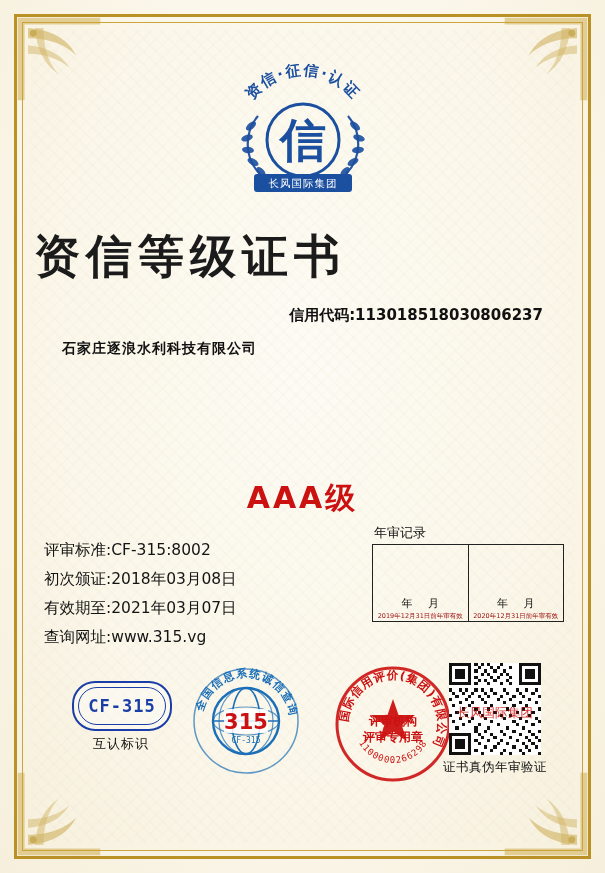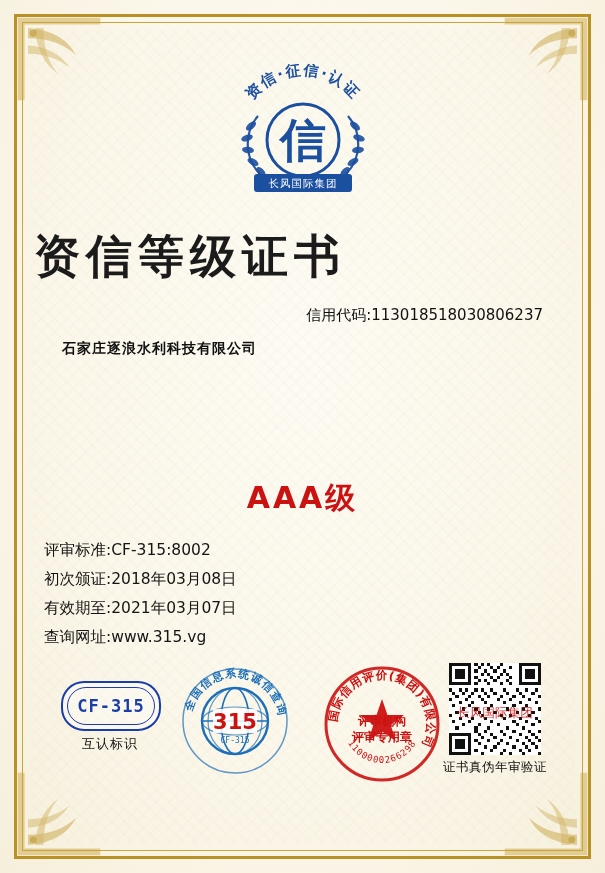--- a/index.html
+++ b/index.html
@@ -96,21 +96,21 @@
     letter-spacing: 6px;
     color: #1b1b1b;
   }
 
   .credit-code {
     position: absolute;
     top: 272px;
     right: 28px;
     font-family: "DejaVu Sans", "Liberation Sans", sans-serif;
     font-size: 15px;
-    font-weight: normal;
+    font-weight: bold;
     color: #111;
     letter-spacing: 0px;
   }
 
   .company-name {
     position: absolute;
     top: 306px;
     left: 28px;
     font-family: "DejaVu Sans", "Liberation Sans", sans-serif;
     font-size: 14px;
@@ -198,21 +198,21 @@
     color: #9a0d0d;
     letter-spacing: 0px;
     line-height: 8px;
     margin-top: 1px;
   }
 
   
   .seal-row {
     position: absolute;
     bottom: 42px;
-    left: 5px;
+    left: 16px;
     right: 0;
     height: 140px;
   }
 
   .cf315-badge {
     position: absolute;
     left: 22px;
     top: 24px;
     width: 96px;
     height: 46px;
@@ -365,20 +365,37 @@
 
     <div class="grade">AAA级</div>
 
     <div class="details">
       <div>评审标准:CF-315:8002</div>
       <div>初次颁证:2018年03月08日</div>
       <div>有效期至:2021年03月07日</div>
       <div>查询网址:www.315.vg</div>
     </div>
 
+    <div class="review-box">
+      <div class="review-title">年审记录</div>
+      <table class="review-table">
+        <tbody>
+            <tr>
+          <td>
+            <div class="rv-ym">年  月</div>
+            <div class="rv-note">2019年12月31日前年审有效</div>
+          </td>
+          <td>
+            <div class="rv-ym">年  月</div>
+            <div class="rv-note">2020年12月31日前年审有效</div>
+          </td>
+        </tr>
+      </tbody>
+        </table>
+    </div>
 
     <div class="seal-row">
 
       <div class="cf315-badge">CF-315</div>
       <div class="cf315-caption">互认标识</div>
 
       <div class="globe-seal">
         <svg viewBox="0 0 112 112" width="112" height="112">
           <defs>
             <path id="gring" d="M 12 56 A 44 44 0 1 1 100 56 A 44 44 0 1 1 12 56" fill="none"></path>

